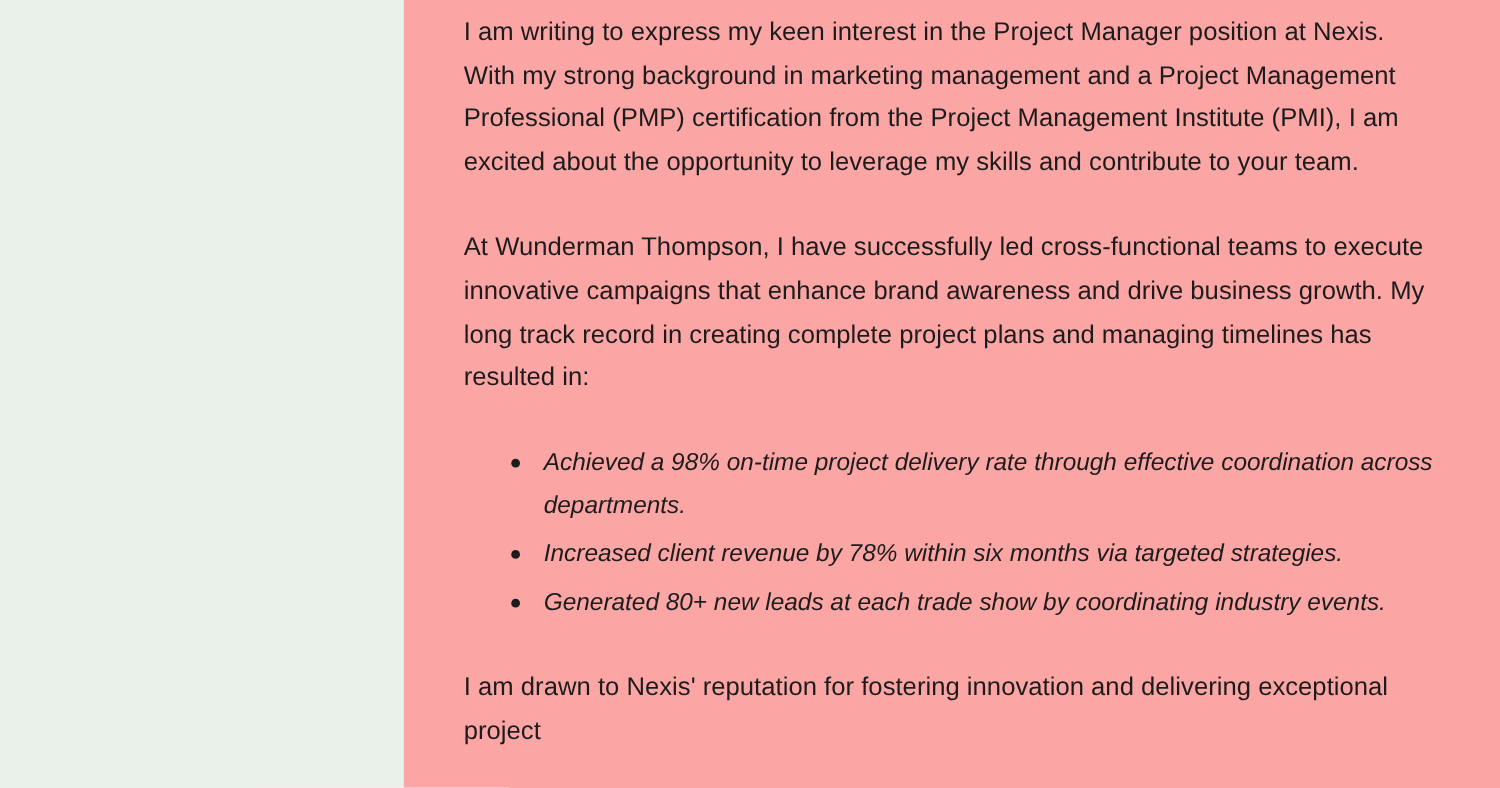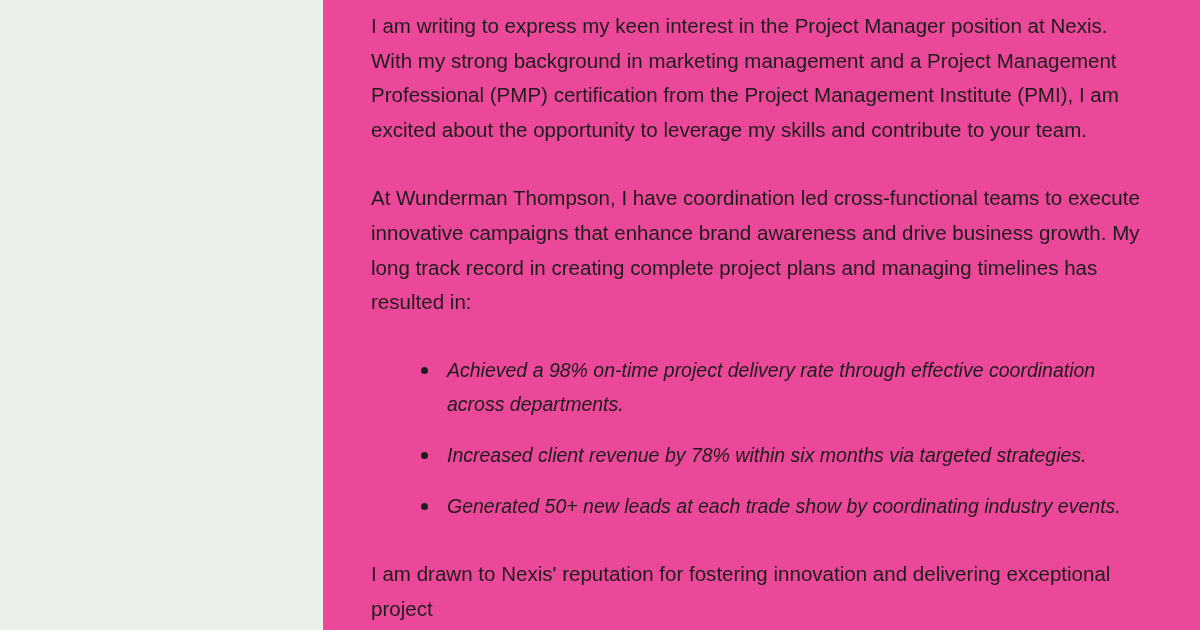--- a/index.html
+++ b/index.html
@@ -23,21 +23,21 @@
   .left-panel {
     width: 323px;
     height: 630px;
     background: #eaf1ea;
     flex: 0 0 323px;
   }
   .doc-area {
     flex: 1 1 auto;
     height: 630px;
     position: relative;
-    background: #ec4899;
+    background: #fca5a5;
     overflow: hidden;
   }
   .doc-inner {
     position: absolute;
     left: 48px;
     top: 0;
     width: 780px;
   }
   .para {
     color: #1c1c1c;
@@ -60,21 +60,21 @@
     padding: 0 0 0 60px;
     list-style: none;
   }
   ul.bullets li {
     position: relative;
     color: #1c1c1c;
     font-size: 19.5px;
     line-height: 34.6px;
     font-style: italic;
     padding-left: 0;
-    margin: 16px;
+    margin: 4px;
   }
   ul.bullets li::before {
     content: "";
     position: absolute;
     left: -26px;
     top: 14px;
     width: 7px;
     height: 7px;
     border-radius: 50%;
     background: #1c1c1c;
@@ -85,26 +85,26 @@
 
 <div class="page">
 
   <div class="left-panel"></div>
 
   <div class="doc-area">
     <div class="doc-inner">
 
       <p class="para first">I am writing to express my keen interest in the Project Manager position at Nexis. With my strong background in marketing management and a Project Management Professional (PMP) certification from the Project Management Institute (PMI), I am excited about the opportunity to leverage my skills and contribute to your team.</p>
 
-      <p class="para second">At Wunderman Thompson, I have coordination led cross-functional teams to execute innovative campaigns that enhance brand awareness and drive business growth. My long track record in creating complete project plans and managing timelines has resulted in:</p>
+      <p class="para second">At Wunderman Thompson, I have successfully led cross-functional teams to execute innovative campaigns that enhance brand awareness and drive business growth. My long track record in creating complete project plans and managing timelines has resulted in:</p>
 
       <ul class="bullets">
         <li>Achieved a 98% on-time project delivery rate through effective coordination across departments.</li>
         <li>Increased client revenue by 78% within six months via targeted strategies.</li>
-        <li>Generated 50+ new leads at each trade show by coordinating industry events.</li>
+        <li>Generated 80+ new leads at each trade show by coordinating industry events.</li>
       </ul>
 
       <p class="para last">I am drawn to Nexis' reputation for fostering innovation and delivering exceptional project</p>
 
     </div>
   </div>
 
 </div>
 
 </body></html>

